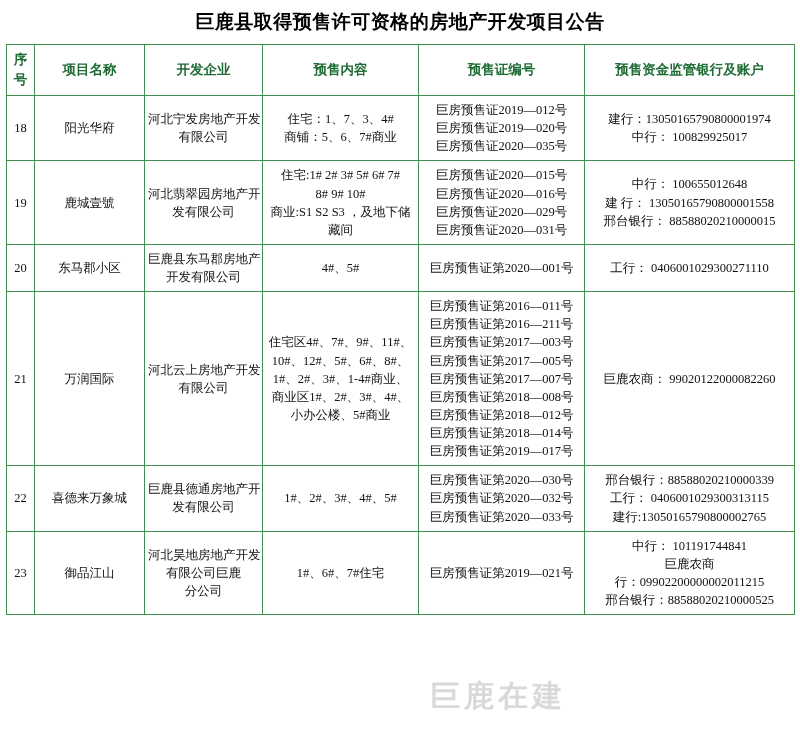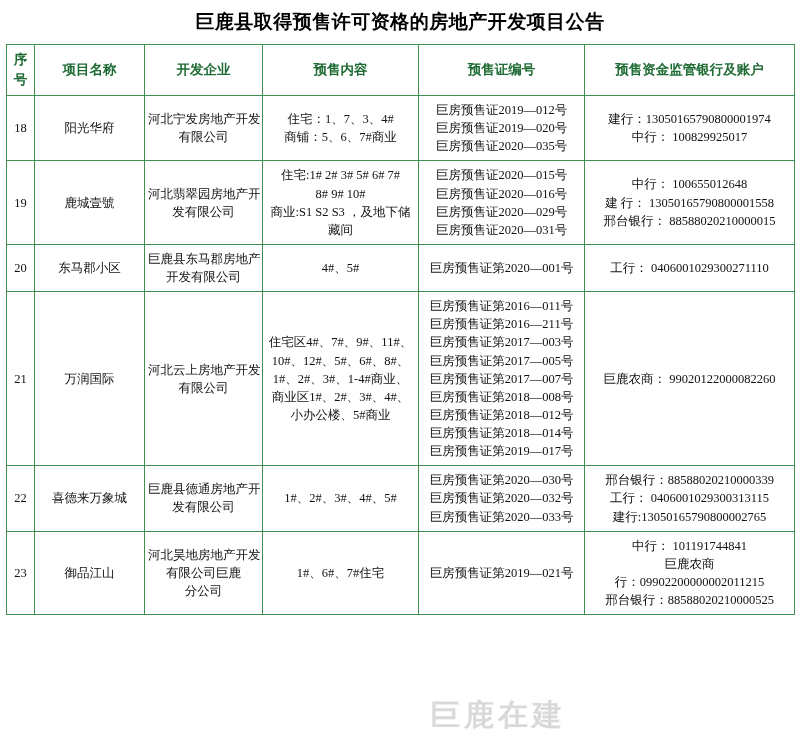--- a/index.html
+++ b/index.html
@@ -66,21 +66,21 @@
   td.firm { font-size: 12.5px; }
   td.content { font-size: 12.5px; }
   td.permits { font-size: 12.5px; margin-left: 8px; }
   td.bank { font-size: 12.5px; }
 
   .cellline { display: block; white-space: nowrap; }
 
   .watermark {
     position: absolute;
     left: 430px;
-    top: 695px;
+    top: 676px;
     font-size: 30px;
     font-weight: bold;
     color: rgba(130,130,130,0.30);
     font-family: "Liberation Sans", "DejaVu Sans", sans-serif;
     letter-spacing: 4px;
     pointer-events: none;
   }
 </style>
 </head>
 <body>

